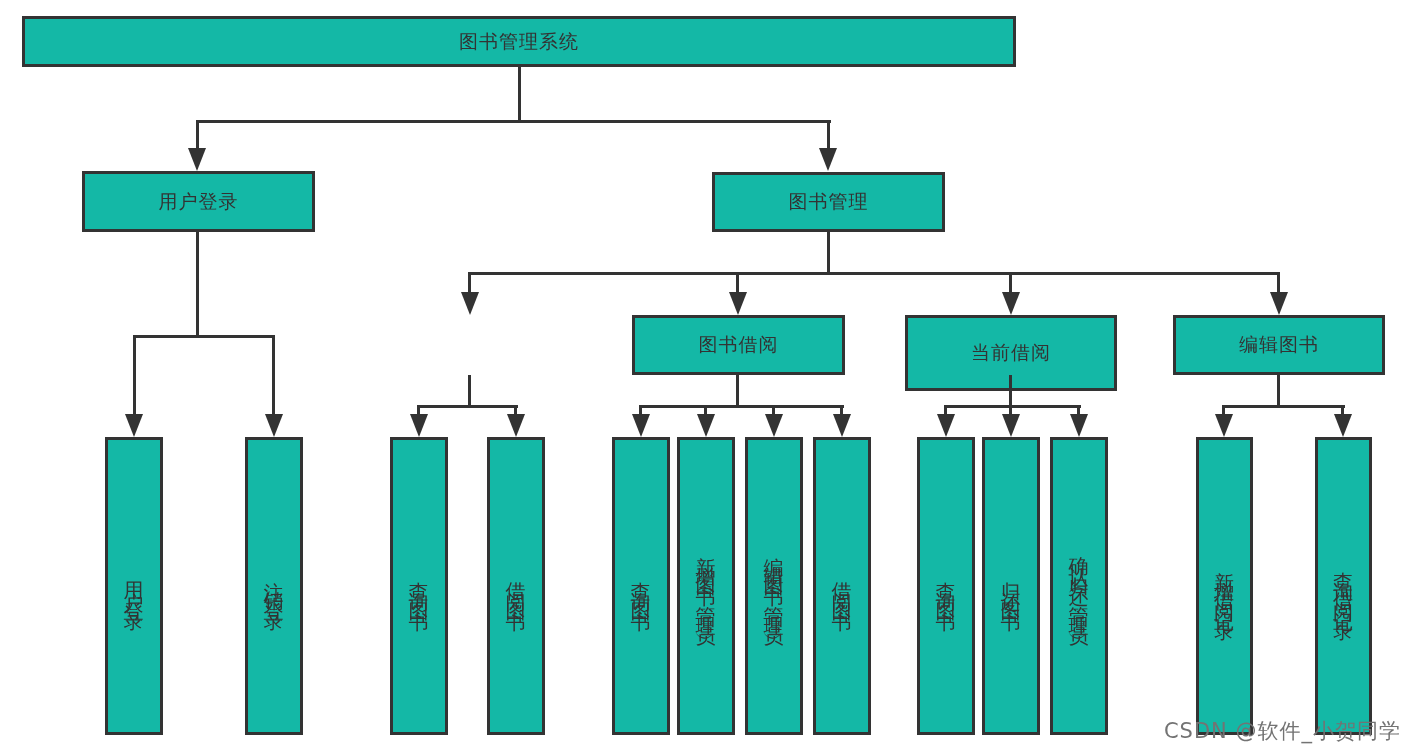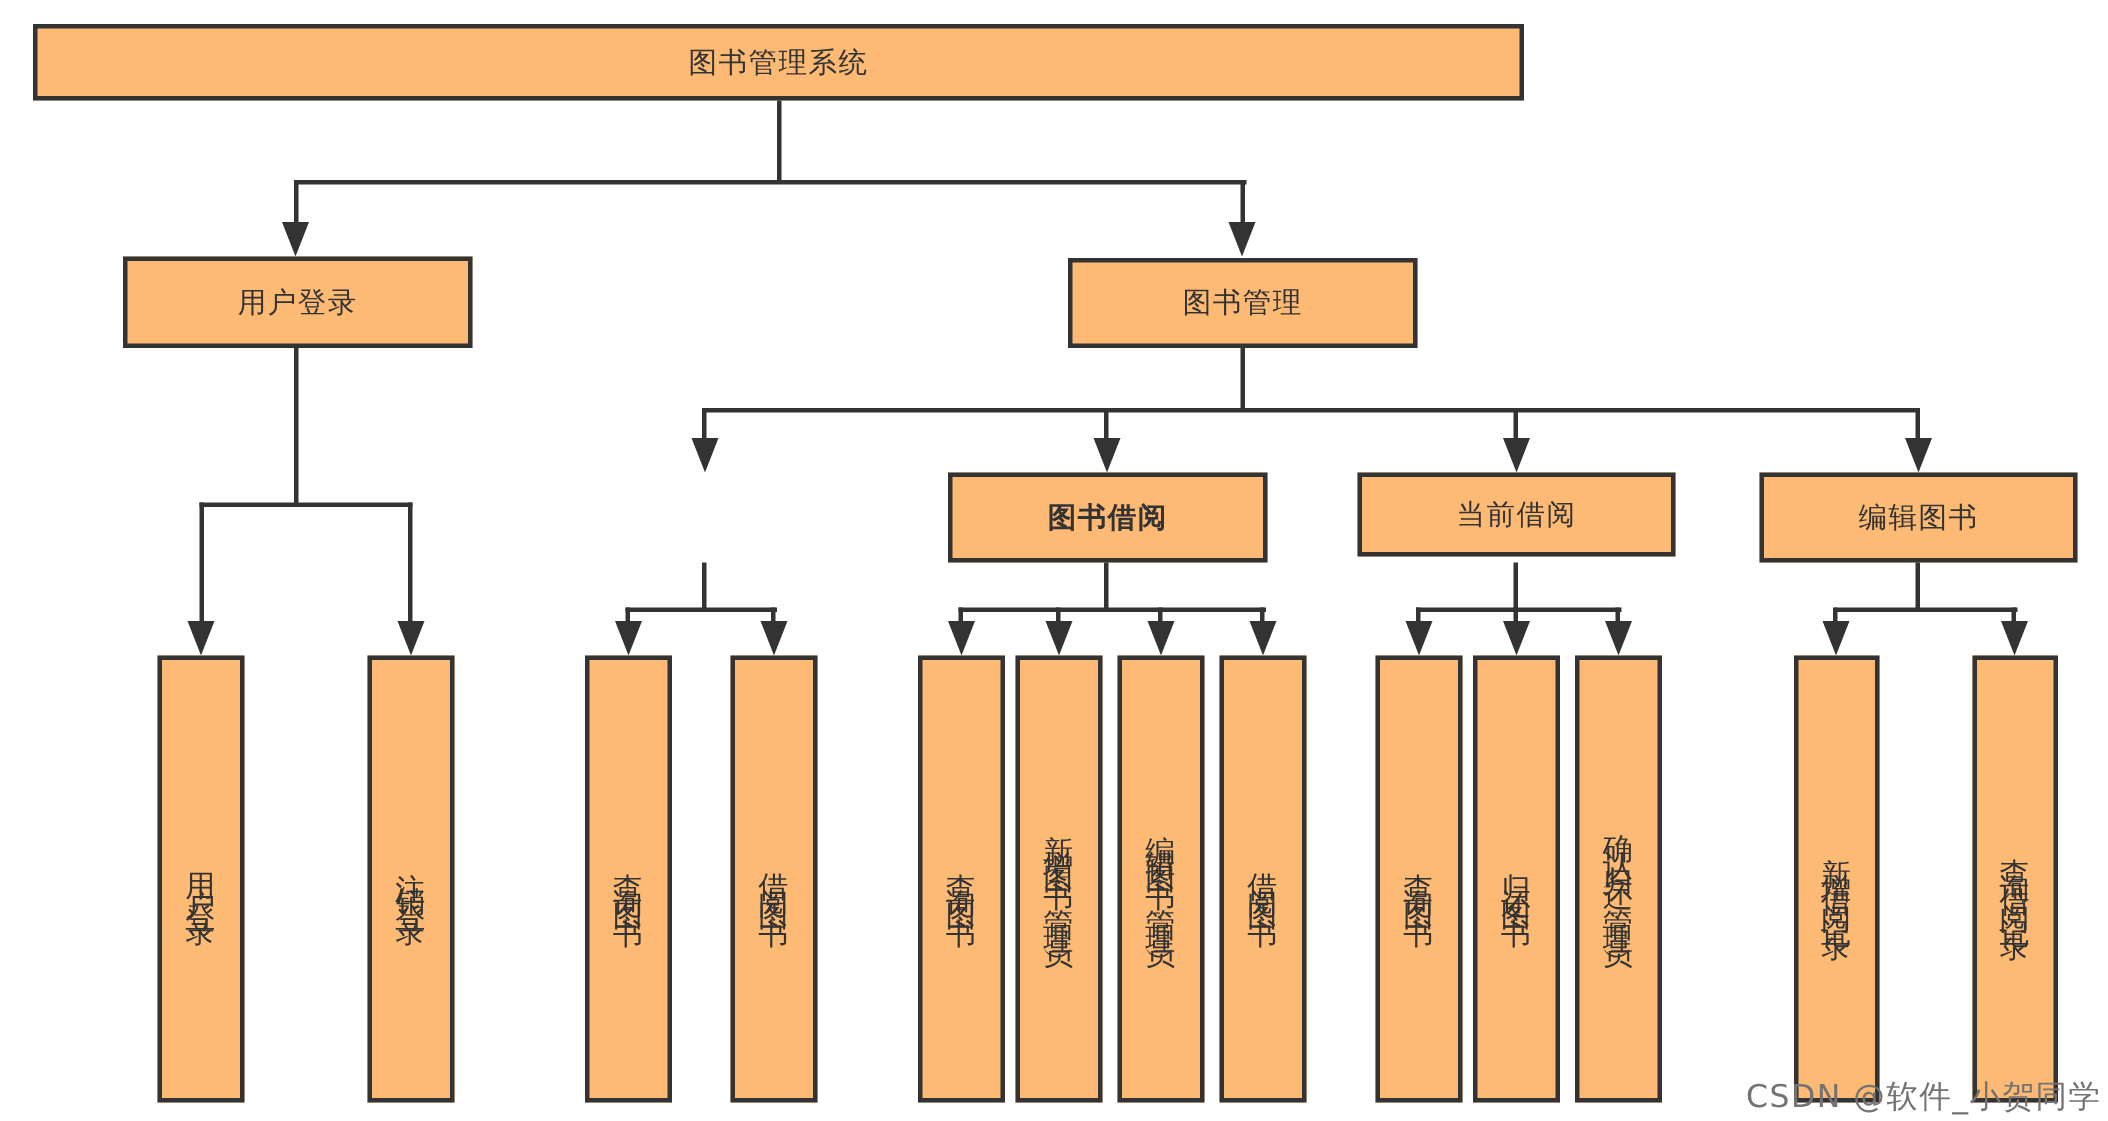--- a/index.html
+++ b/index.html
@@ -1,21 +1,21 @@
 <!DOCTYPE html>
 <html><head>
 <meta charset="utf-8">
 <style>
   html,body{margin:0;padding:0;background:#fff;}
   .canvas{
     position:relative;width:1405px;height:747px;background:#ffffff;overflow:hidden;
     font-family:"DejaVu Sans","Liberation Sans",sans-serif;color:#333333;
   }
   .node{
-    position:absolute;box-sizing:border-box;background:#fdba74;
+    position:absolute;box-sizing:border-box;background:#14b8a6;
     border:3px solid #333333;display:flex;align-items:center;justify-content:center;
     font-size:19px;letter-spacing:1px;white-space:nowrap;
   }
   .leaf-label{
     writing-mode:vertical-rl;text-orientation:mixed;
     font-size:20px;line-height:1;letter-spacing:10px;
   }
   .vline{position:absolute;width:3px;background:#333333;}
   .hline{position:absolute;height:3px;background:#333333;}
   .arrow{
@@ -68,24 +68,24 @@
     <div class="vline" style="left:468px;top:272px;height:24px;"></div>
     <div class="arrow" style="left:461px;top:292px;"></div>
     <div class="vline" style="left:736px;top:272px;height:24px;"></div>
     <div class="arrow" style="left:729px;top:292px;"></div>
     <div class="vline" style="left:1009px;top:272px;height:24px;"></div>
     <div class="arrow" style="left:1002px;top:292px;"></div>
     <div class="vline" style="left:1277px;top:272px;height:24px;"></div>
     <div class="arrow" style="left:1270px;top:292px;"></div>
   </div>
 
-  <div class="node" style="left:632px;top:315px;width:213px;height:60px;font-weight:bold;">
+  <div class="node" style="left:632px;top:315px;width:213px;height:60px;">
     <span>图书借阅</span>
   </div>
-  <div class="node" style="left:905px;top:315px;width:212px;height:56px;">
+  <div class="node" style="left:905px;top:315px;width:212px;height:76px;">
     <span>当前借阅</span>
   </div>
   <div class="node" style="left:1173px;top:315px;width:212px;height:60px;">
     <span>编辑图书</span>
   </div>
 
   <div>
 
     <div class="vline" style="left:468px;top:375px;height:31px;"></div>
     <div class="hline" style="left:417px;top:405px;width:101px;"></div>

